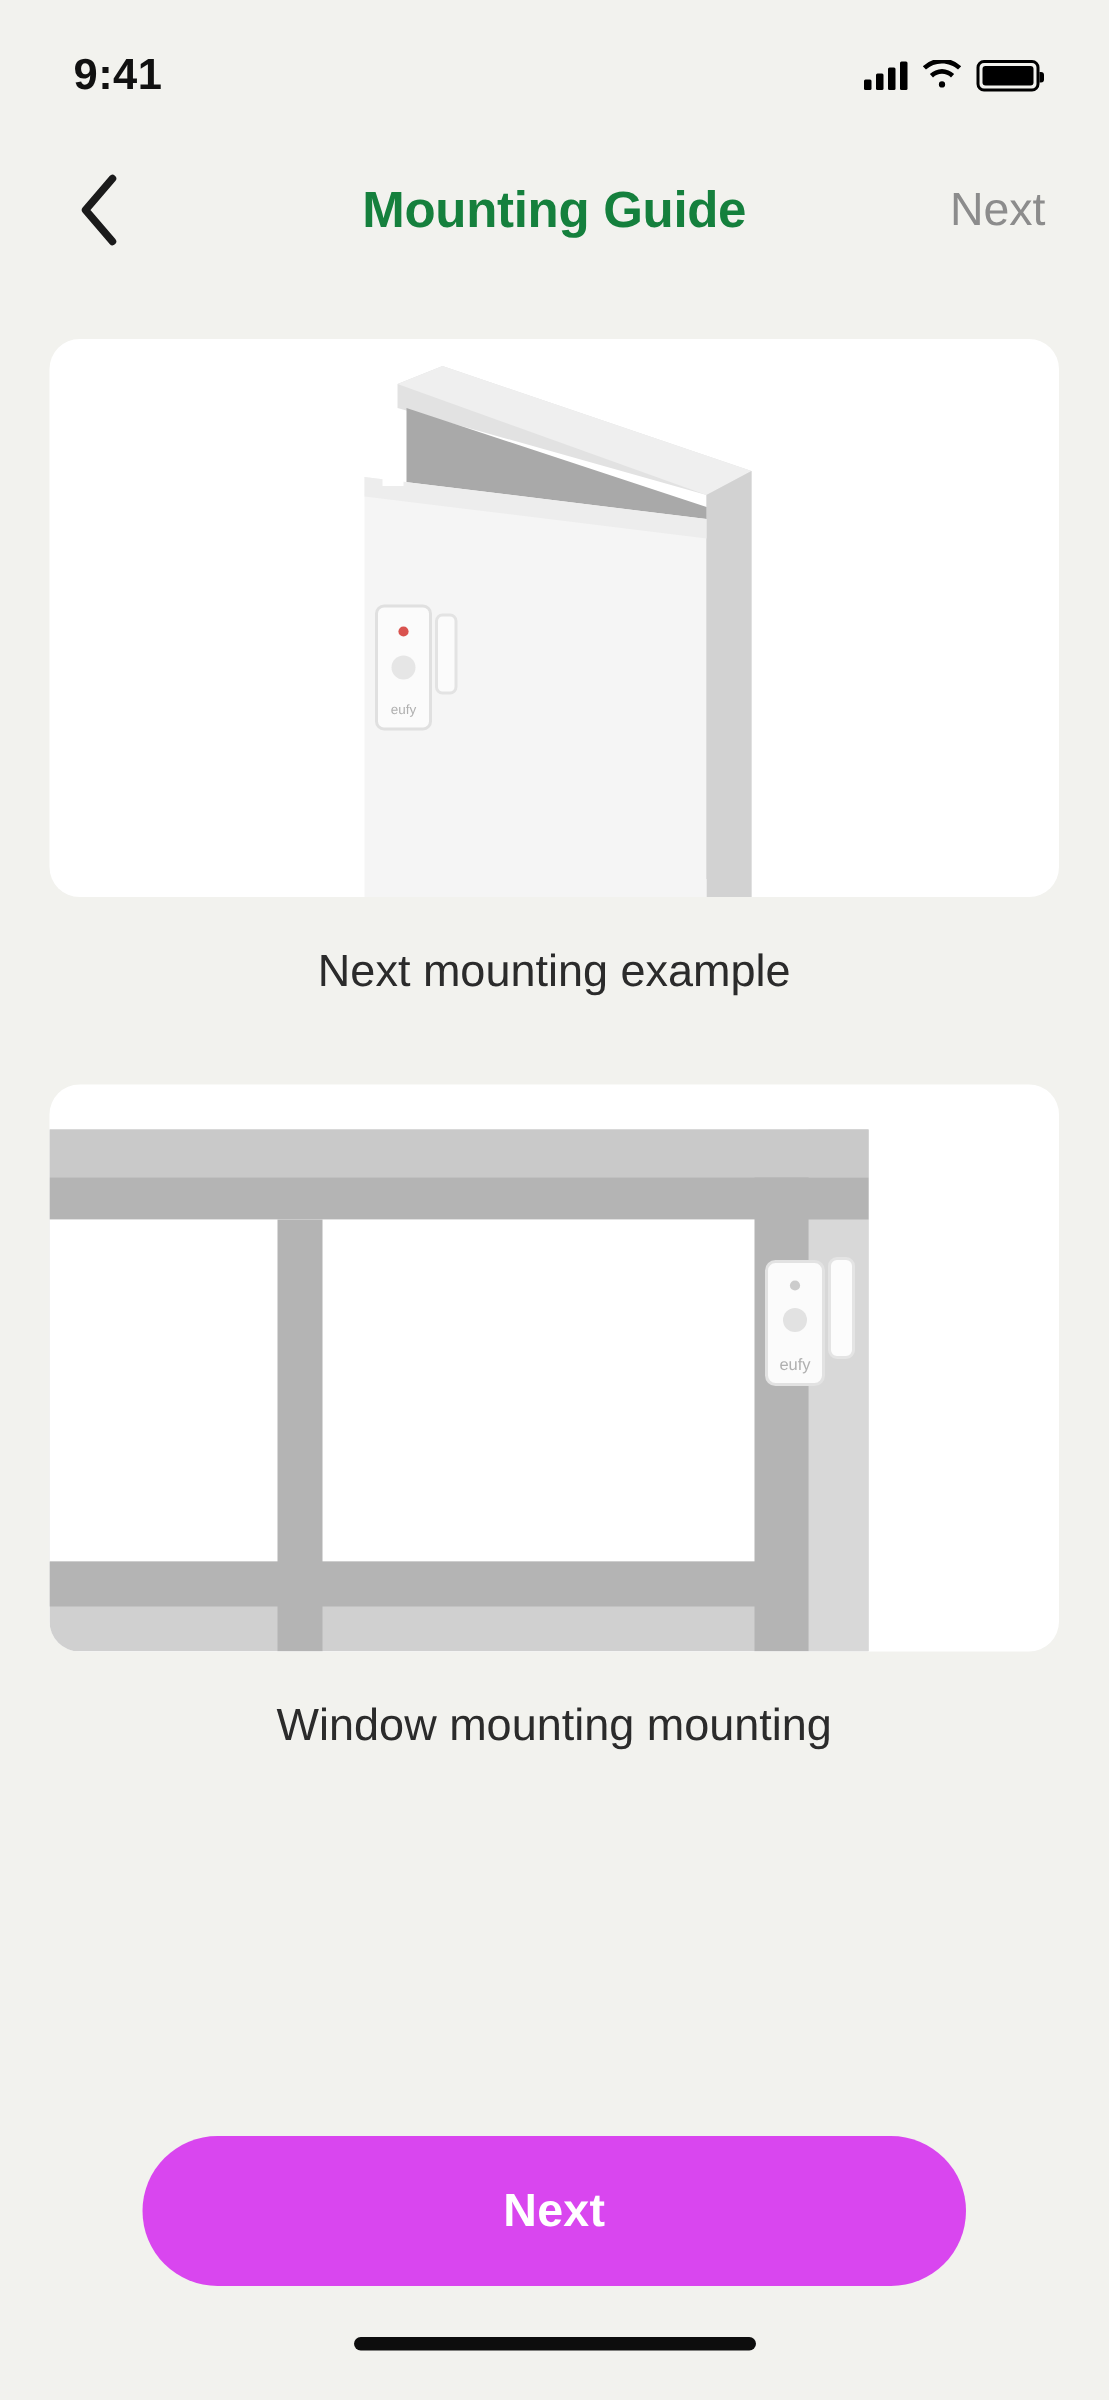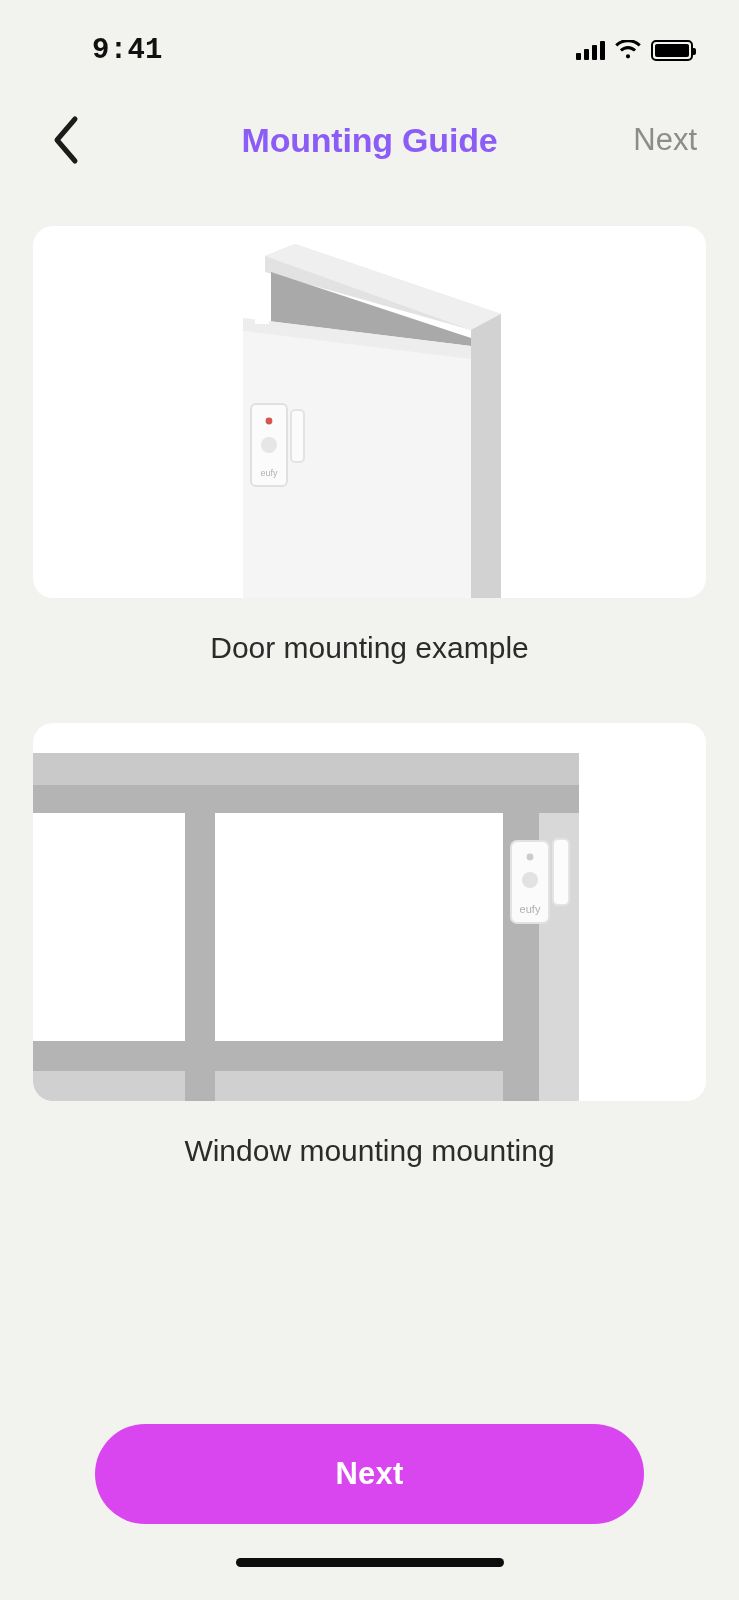--- a/index.html
+++ b/index.html
@@ -27,23 +27,22 @@
     align-items: center;
     justify-content: space-between;
     padding: 0 46px 0 0;
     position: relative;
   }
   .status-time {
     font-size: 29px;
     font-weight: bold;
     color: #111;
     letter-spacing: 0.3px;
-    margin-left: 92px;
+    margin-left: 49px;
     margin-top: 8px;
-    font-family: Liberation Mono, monospace;
   }
   .status-icons {
     display: flex;
     align-items: center;
     gap: 10px;
     margin-top: 8px;
   }
   .bars { display: flex; align-items: flex-end; gap: 3px; height: 20px; }
   .bars i { display: block; width: 5px; background: #000; border-radius: 1px; }
   .bars i:nth-child(1) { height: 7px; }
@@ -84,21 +83,21 @@
     cursor: pointer;
     background: none; border: none;
   }
   .back-btn svg { display: block; }
   .nav-title {
     position: absolute;
     left: 0; right: 0;
     text-align: center;
     font-size: 34px;
     font-weight: bold;
-    color: #8b5cf6;
+    color: #15803d;
     letter-spacing: -0.2px;
     pointer-events: none;
   }
   .skip-btn {
     margin-left: auto;
     font-size: 31px;
     color: #8c8c8c;
     background: none;
     border: none;
     font-family: inherit;
@@ -215,21 +214,21 @@
         <rect x="222" y="58" width="14" height="40" fill="#ffffff"></rect>
 
         <rect x="218" y="178" width="36" height="82" rx="5" fill="#fbfbfb" stroke="#e0e0e0" stroke-width="2"></rect>
         <circle cx="236" cy="195" r="3.4" fill="#d9534f"></circle>
         <circle cx="236" cy="219" r="8" fill="#e6e6e6"></circle>
         <text x="236" y="250" font-family="Liberation Sans, sans-serif" font-size="9" fill="#b0b0b0" text-anchor="middle">eufy</text>
 
         <rect x="258" y="184" width="13" height="52" rx="4" fill="#fbfbfb" stroke="#e3e3e3" stroke-width="2"></rect>
       </svg>
     </div>
-    <div class="caption">Door mounting example</div>
+    <div class="caption">Next mounting example</div>
 
     <div class="illu-card window">
       <svg width="673" height="378" viewBox="0 0 673 378">
 
         <rect x="-30" y="30" width="576" height="348" fill="#d0d0d0"></rect>
         <rect x="506" y="30" width="40" height="348" fill="#d8d8d8"></rect>
 
         <rect x="-30" y="30" width="576" height="32" fill="#c9c9c9"></rect>
         <rect x="-30" y="62" width="576" height="28" fill="#b4b4b4"></rect>
 

